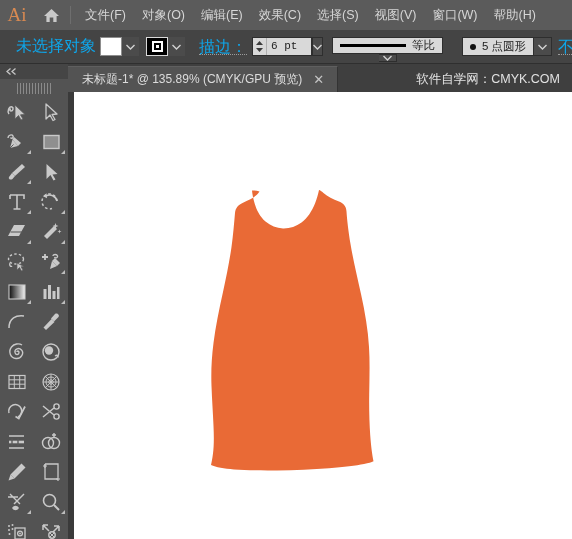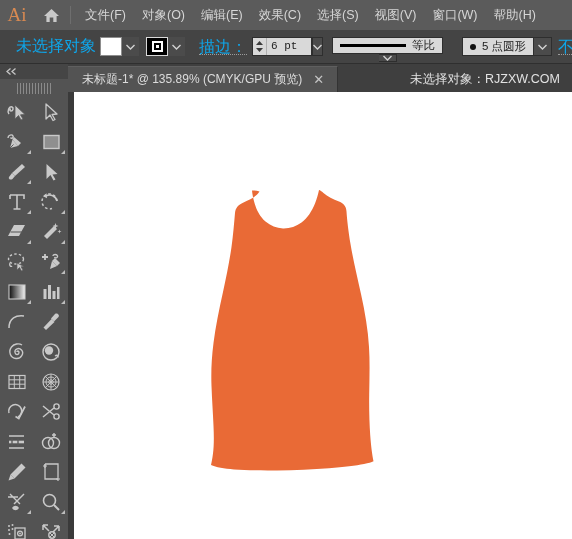--- a/index.html
+++ b/index.html
@@ -655,21 +655,21 @@
       </div>
 
     </div>
   </div>
 
   <div class="tabbar">
     <div class="doc-tab">
       <span class="doc-tab-title">未标题-1* @ 135.89% (CMYK/GPU 预览)</span>
       <span class="tab-close">✕</span>
     </div>
-    <div class="watermark">未选择对象：RJZXW.COM</div>
+    <div class="watermark">软件自学网：CMYK.COM</div>
   </div>
 
   <div class="vsplit"></div>
   <div class="canvas-wrap">
     <svg width="498" height="447" viewBox="0 0 498 447">
 
       <g transform="translate(-74,-92)">
         <path d="M259.5 191.5
                  C256.5 196.5 250.5 199.5 243.5 202.5
                  C238.0 205.0 235.5 208.0 235.0 213.0

